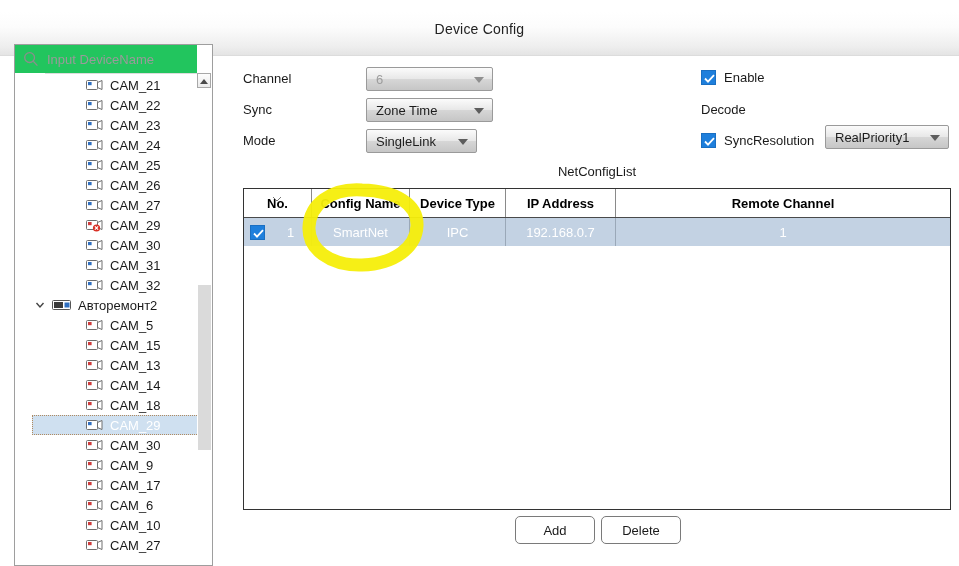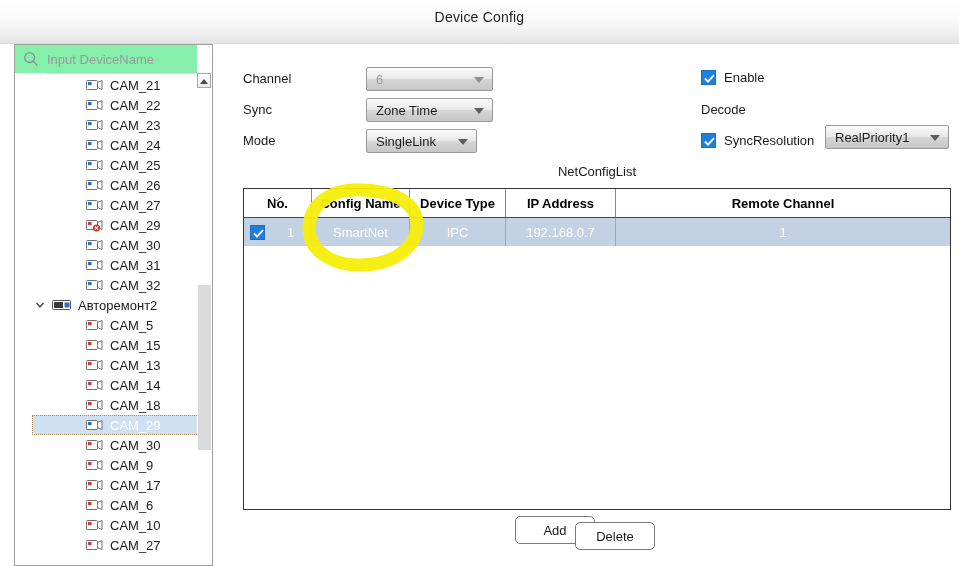--- a/index.html
+++ b/index.html
@@ -14,21 +14,21 @@
   #app {
     position: relative;
     width: 959px;
     height: 566px;
     background: #ffffff;
   }
 
   
   .titlebar {
     position: absolute;
-    left: 0; top: 0;
+    left: 0; top: 12px;
     width: 959px; height: 44px;
     background: linear-gradient(to bottom, #ffffff 0%, #fcfcfc 35%, #eeeeee 80%, #e4e4e4 100%);
     border-bottom: 1px solid #dcdcdc;
   }
   .titlebar-text {
     position: absolute;
     left: 0; top: 9px;
     width: 959px;
     text-align: center;
     font-size: 14px;
@@ -42,21 +42,21 @@
     left: 14px; top: 44px;
     width: 199px; height: 522px;
     border: 1px solid #9e9e9e;
     background: #ffffff;
     overflow: hidden;
   }
   .search-row {
     position: absolute;
     left: 0; top: 0;
     width: 197px; height: 28px;
-    background: #86efac;
+    background: #22c55e;
     display: flex;
     align-items: center;
     padding-left: 8px;
   }
   .search-icon { width: 16px; height: 16px; flex: 0 0 16px; }
   .search-input {
     border: 0; outline: 0;
     margin-left: 6px;
     font-family: "Liberation Sans", sans-serif;
     font-size: 13px;
@@ -573,19 +573,19 @@
           <div class="td col-no" style="width: 42px;">1</div>
           <div class="td col-name">SmartNet</div>
           <div class="td col-type">IPC</div>
           <div class="td col-ip">192.168.0.7</div>
           <div class="td col-remote">1</div>
         </div>
       </div>
   </div>
 
   <div class="btn" style="left:515px; top:516px;">Add</div>
-  <div class="btn" style="left:575px; top:516px;margin-top:6px;">Delete</div>
+  <div class="btn" style="left:601px; top:516px;">Delete</div>
 
   <svg class="annot" viewBox="0 0 128 90">
     <path d="M62 7 C30 5, 10 22, 9 44 C8 66, 30 83, 62 82 C95 81, 116 64, 117 43 C118 21, 96 8, 62 7 Z" fill="none" stroke="#f5ee0a" stroke-width="13" stroke-linecap="round" opacity="0.95"></path>
   </svg>
 
 </div>
 
 </body></html>

